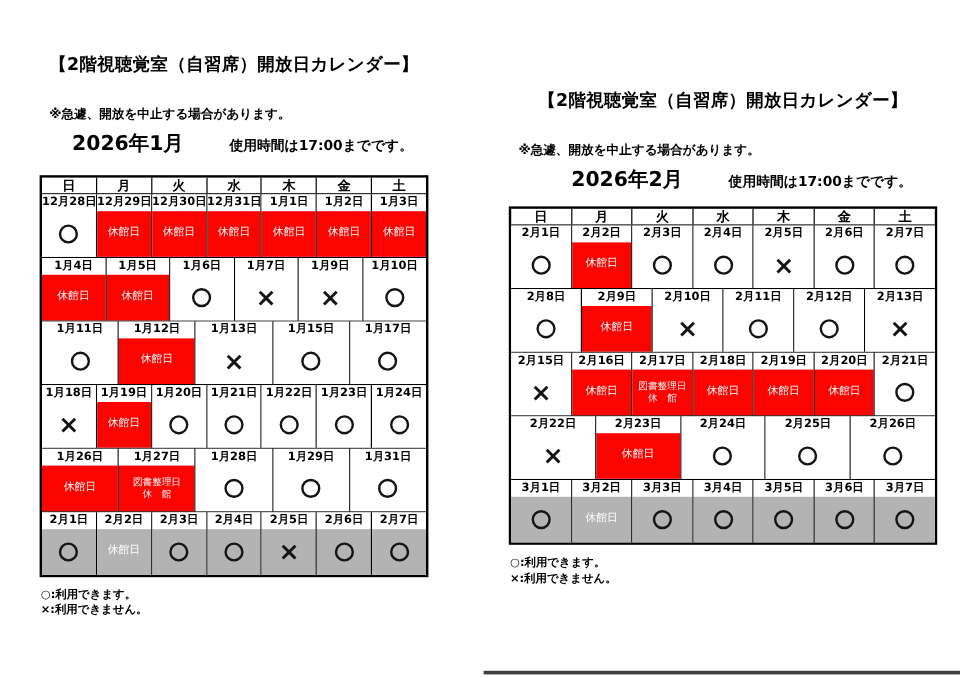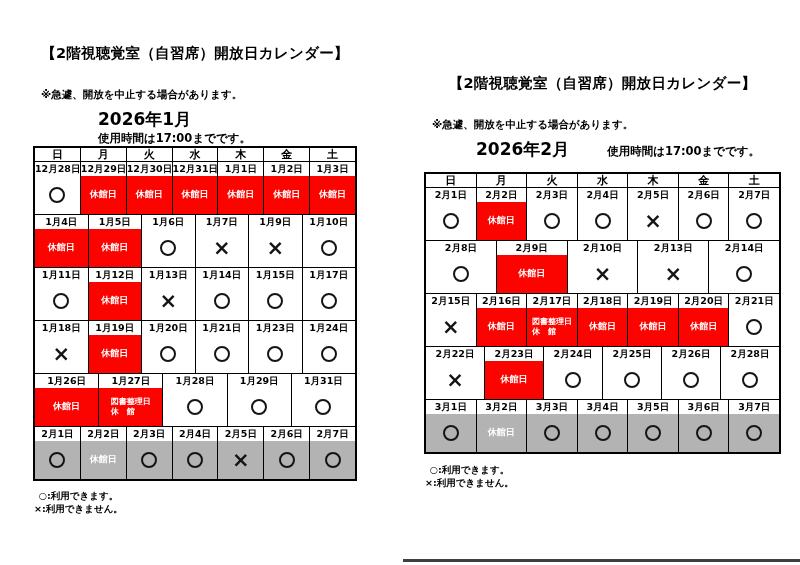--- a/index.html
+++ b/index.html
@@ -8,21 +8,21 @@
     font-family:"DejaVu Sans","Liberation Sans",sans-serif;color:#000;
   }
   .cal{position:absolute;}
   .cal--jan{left:33px;top:44px;width:324px;}
   .cal--feb{left:424px;top:74px;width:357px;}
 
   .cal-title{position:absolute;top:0;left:0;right:0;margin:0;text-align:center;
     font-size:14.5px;font-weight:bold;letter-spacing:.3px;white-space:nowrap;}
   .notice{position:absolute;top:44px;left:8px;margin:0;font-size:10.5px;font-weight:bold;}
   .month-line{position:absolute;top:64px;display:flex;align-items:baseline;white-space:nowrap;}
-  .cal--jan .month-line{left:27px;flex-direction:column;}
+  .cal--jan .month-line{left:27px;}
   .cal--feb .month-line{left:52px;}
   .month{font-size:17px;font-weight:bold;}
   .hours{font-size:11.5px;font-weight:bold;margin-left:38px;text-align:center;}
 
   .cal-table{position:absolute;left:0;right:0;border:2px solid #000;background:#fff;}
   .cal--jan .cal-table{top:102px;}
   .cal--feb .cal-table{top:98px;}
 
   .cal-row{display:flex;}
   .cal-row + .cal-row{border-top:1.5px solid #000;}
@@ -31,24 +31,24 @@
   .hcell{height:13px;line-height:13px;text-align:center;font-size:11px;font-weight:bold;}
 
   .cell-date{height:14px;line-height:14px;text-align:center;font-size:9.5px;font-weight:bold;
     background:#fff;white-space:nowrap;overflow:hidden;}
   .cell-value{height:38px;display:flex;align-items:center;justify-content:center;background:#fff;}
   .cal-row.gray .cell-value{background:var(--out-gray,#b3b3b3);}
   .cell-value.red{background:var(--closed-red,#ff0000);}
 
   .ring{width:16px;height:16px;border:2.6px solid #141414;border-radius:50%;box-sizing:border-box;display:block;}
   .cross{font-size:21px;font-weight:bold;line-height:1;color:#141414;}
-  .cell-label{color:#fff;font-size:9px;font-weight:bold;line-height:1.3;white-space:nowrap;}
+  .cell-label{color:#fff;font-size:9px;font-weight:normal;text-align:center;line-height:1.3;white-space:nowrap;}
   .cell-label.small{font-size:8px;}
 
-  .legend{position:absolute;left:1px;margin:0;font-size:9.5px;font-weight:bold;line-height:1.35;text-align:center;}
+  .legend{position:absolute;left:1px;margin:0;font-size:9.5px;font-weight:bold;line-height:1.35;}
   .cal--jan .legend{top:446px;}
   .cal--feb .legend{top:390px;}
 
   .bottom-rule{position:absolute;left:403px;top:559px;width:397px;height:3px;background:#3f3f3f;}
 </style>
 </head>
 <body>
 
 <div class="page">
 
@@ -164,26 +164,20 @@
               <span class="cell-label">休館日</span>
             </div>
           </div>
           <div class="cal-cell">
             <div class="cell-date">1月13日</div>
             <div class="cell-value">
               <span class="cross">×</span>
             </div>
           </div>
           <div class="cal-cell">
-            <div class="cell-date">1月14日</div>
-            <div class="cell-value">
-              <span class="ring"></span>
-            </div>
-          </div>
-          <div class="cal-cell">
             <div class="cell-date">1月15日</div>
             <div class="cell-value">
               <span class="ring"></span>
             </div>
           </div>
           <div class="cal-cell">
             <div class="cell-date">1月17日</div>
             <div class="cell-value">
               <span class="ring"></span>
             </div>
@@ -203,20 +197,26 @@
             </div>
           </div>
           <div class="cal-cell">
             <div class="cell-date">1月20日</div>
             <div class="cell-value">
               <span class="ring"></span>
             </div>
           </div>
           <div class="cal-cell">
             <div class="cell-date">1月21日</div>
+            <div class="cell-value">
+              <span class="ring"></span>
+            </div>
+          </div>
+          <div class="cal-cell">
+            <div class="cell-date">1月22日</div>
             <div class="cell-value">
               <span class="ring"></span>
             </div>
           </div>
           <div class="cal-cell">
             <div class="cell-date">1月23日</div>
             <div class="cell-value">
               <span class="ring"></span>
             </div>
           </div>
@@ -384,31 +384,37 @@
               <span class="cell-label">休館日</span>
             </div>
           </div>
           <div class="cal-cell">
             <div class="cell-date">2月10日</div>
             <div class="cell-value">
               <span class="cross">×</span>
             </div>
           </div>
           <div class="cal-cell">
+            <div class="cell-date">2月11日</div>
+            <div class="cell-value">
+              <span class="ring"></span>
+            </div>
+          </div>
+          <div class="cal-cell">
+            <div class="cell-date">2月12日</div>
+            <div class="cell-value">
+              <span class="ring"></span>
+            </div>
+          </div>
+          <div class="cal-cell">
             <div class="cell-date">2月13日</div>
             <div class="cell-value">
               <span class="cross">×</span>
             </div>
           </div>
-          <div class="cal-cell">
-            <div class="cell-date">2月14日</div>
-            <div class="cell-value">
-              <span class="ring"></span>
-            </div>
-          </div>
         </div>
         <div class="cal-row">
           <div class="cal-cell">
             <div class="cell-date">2月15日</div>
             <div class="cell-value">
               <span class="cross">×</span>
             </div>
           </div>
           <div class="cal-cell">
             <div class="cell-date">2月16日</div>
@@ -467,26 +473,20 @@
             </div>
           </div>
           <div class="cal-cell">
             <div class="cell-date">2月25日</div>
             <div class="cell-value">
               <span class="ring"></span>
             </div>
           </div>
           <div class="cal-cell">
             <div class="cell-date">2月26日</div>
-            <div class="cell-value">
-              <span class="ring"></span>
-            </div>
-          </div>
-          <div class="cal-cell">
-            <div class="cell-date">2月28日</div>
             <div class="cell-value">
               <span class="ring"></span>
             </div>
           </div>
         </div>
         <div class="cal-row gray">
           <div class="cal-cell">
             <div class="cell-date">3月1日</div>
             <div class="cell-value">
               <span class="ring"></span>

